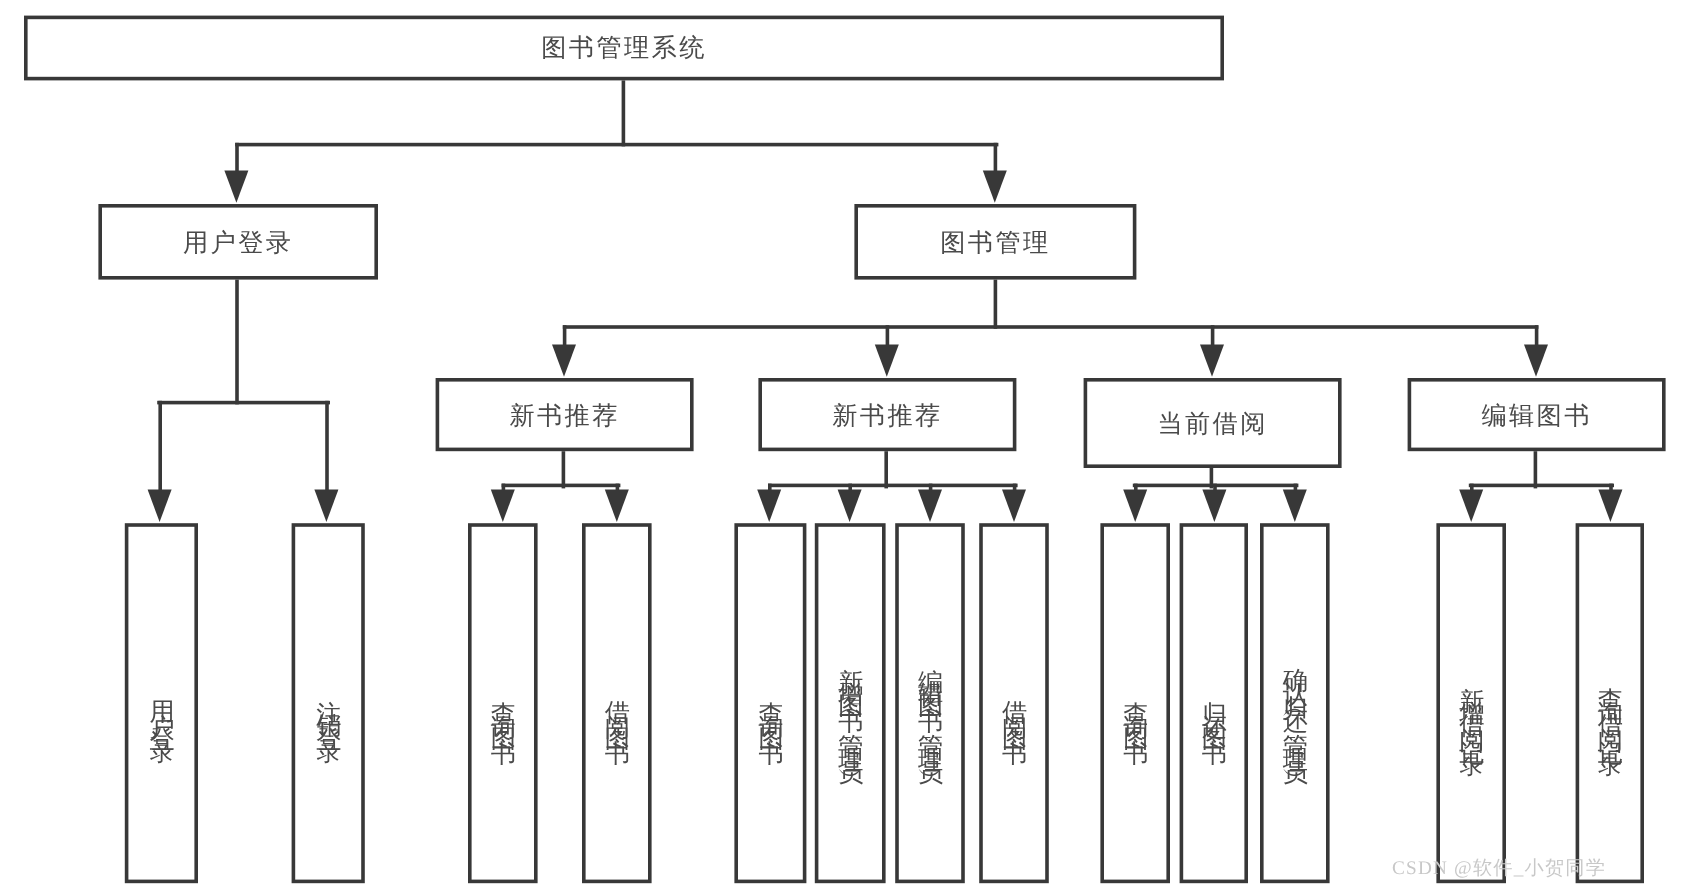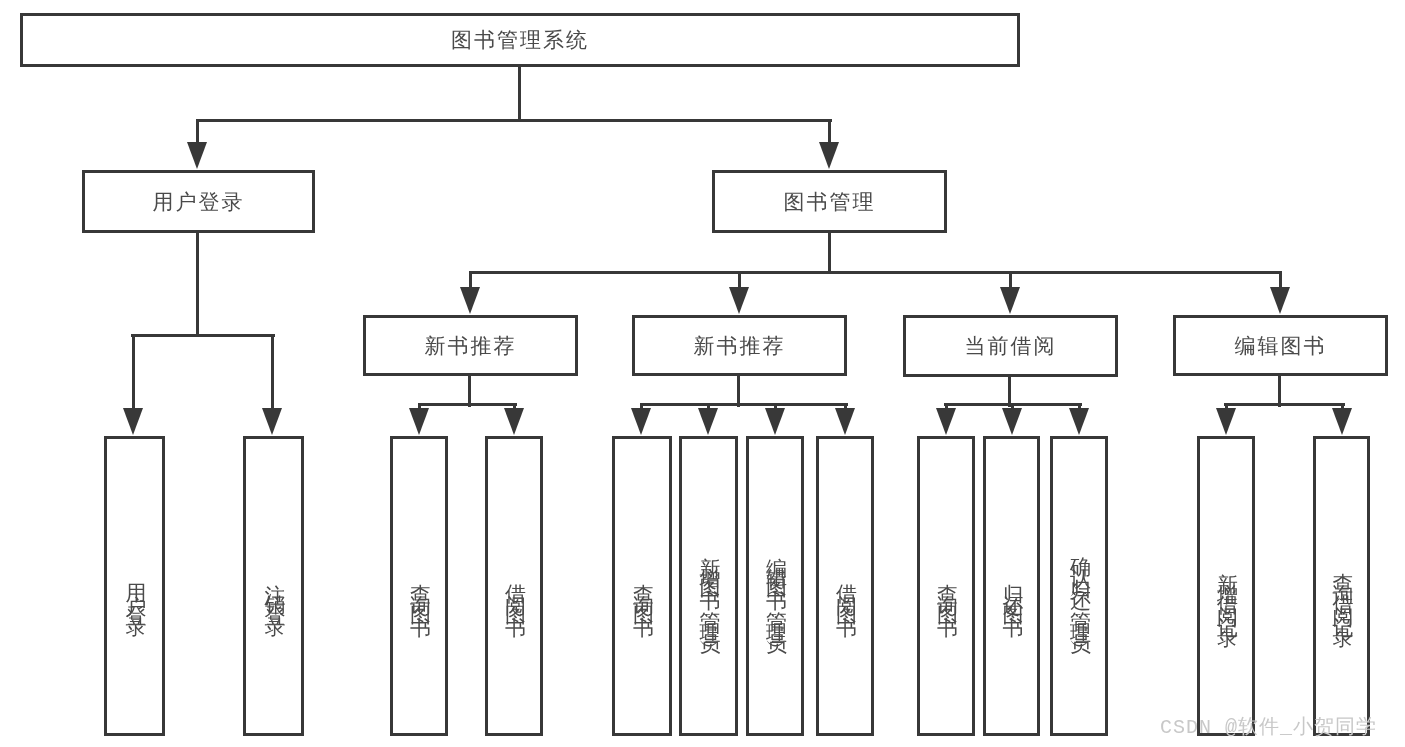--- a/index.html
+++ b/index.html
@@ -7,21 +7,21 @@
     --text: #4a4a4a;
     --wm: #c8c8c8;
     --bg: #ffffff;
   }
   html, body { margin: 0; padding: 0; background: var(--bg); }
   .canvas {
     position: relative;
     width: 1405px;
     height: 747px;
     background: var(--bg);
-    font-family: Liberation Mono, monospace;
+    font-family: Liberation Serif, serif;
     overflow: hidden;
   }
   .box {
     position: absolute;
     box-sizing: border-box;
     border: 3px solid var(--line);
     background: #ffffff;
     display: flex;
     align-items: center;
     justify-content: center;
@@ -50,21 +50,21 @@
     height: 0;
     border-left: 10px solid transparent;
     border-right: 10px solid transparent;
     border-top: 27px solid var(--line);
     z-index: 1;
   }
   .watermark {
     position: absolute;
     left: 1160px;
     top: 713px;
-    font-size: 20px;
+    font-size: 16px;
     letter-spacing: 1px;
     color: var(--wm);
     z-index: 5;
     white-space: nowrap;
   }
 </style>
 </head>
 <body>
 
 <div class="canvas">
@@ -124,21 +124,21 @@
       <div class="arrowhead" style="left: 1332px; top: 408px;"></div>
     </div>
 
   <div class="box" style="left:20px; top:13px; width:1000px; height:54px;">图书管理系统</div>
 
   <div class="box" style="left:82px; top:170px; width:233px; height:63px;">用户登录</div>
   <div class="box" style="left:363px; top:315px; width:215px; height:61px;">新书推荐</div>
 
   <div class="box" style="left:712px; top:170px; width:235px; height:63px;">图书管理</div>
   <div class="box" style="left:632px; top:315px; width:215px; height:61px;">新书推荐</div>
-  <div class="box" style="left:903px; top:315px; width:215px; height:62px;">当前借阅</div>
+  <div class="box" style="left:903px; top:315px; width:215px; height:75px;">当前借阅</div>
   <div class="box" style="left:1173px; top:315px; width:215px; height:61px;">编辑图书</div>
 
   <div class="box vbox" style="left:104px; top:436px; width:61px; height:300px;">用户登录</div>
   <div class="box vbox" style="left:243px; top:436px; width:61px; height:300px;">注销登录</div>
 
   <div class="box vbox" style="left:390px; top:436px; width:58px; height:300px;">查询图书</div>
   <div class="box vbox" style="left:485px; top:436px; width:58px; height:300px;">借阅图书</div>
 
   <div class="box vbox" style="left:612px; top:436px; width:60px; height:300px;">查询图书</div>
   <div class="box vbox" style="left:679px; top:436px; width:59px; height:300px;">新增图书（管理员）</div>

